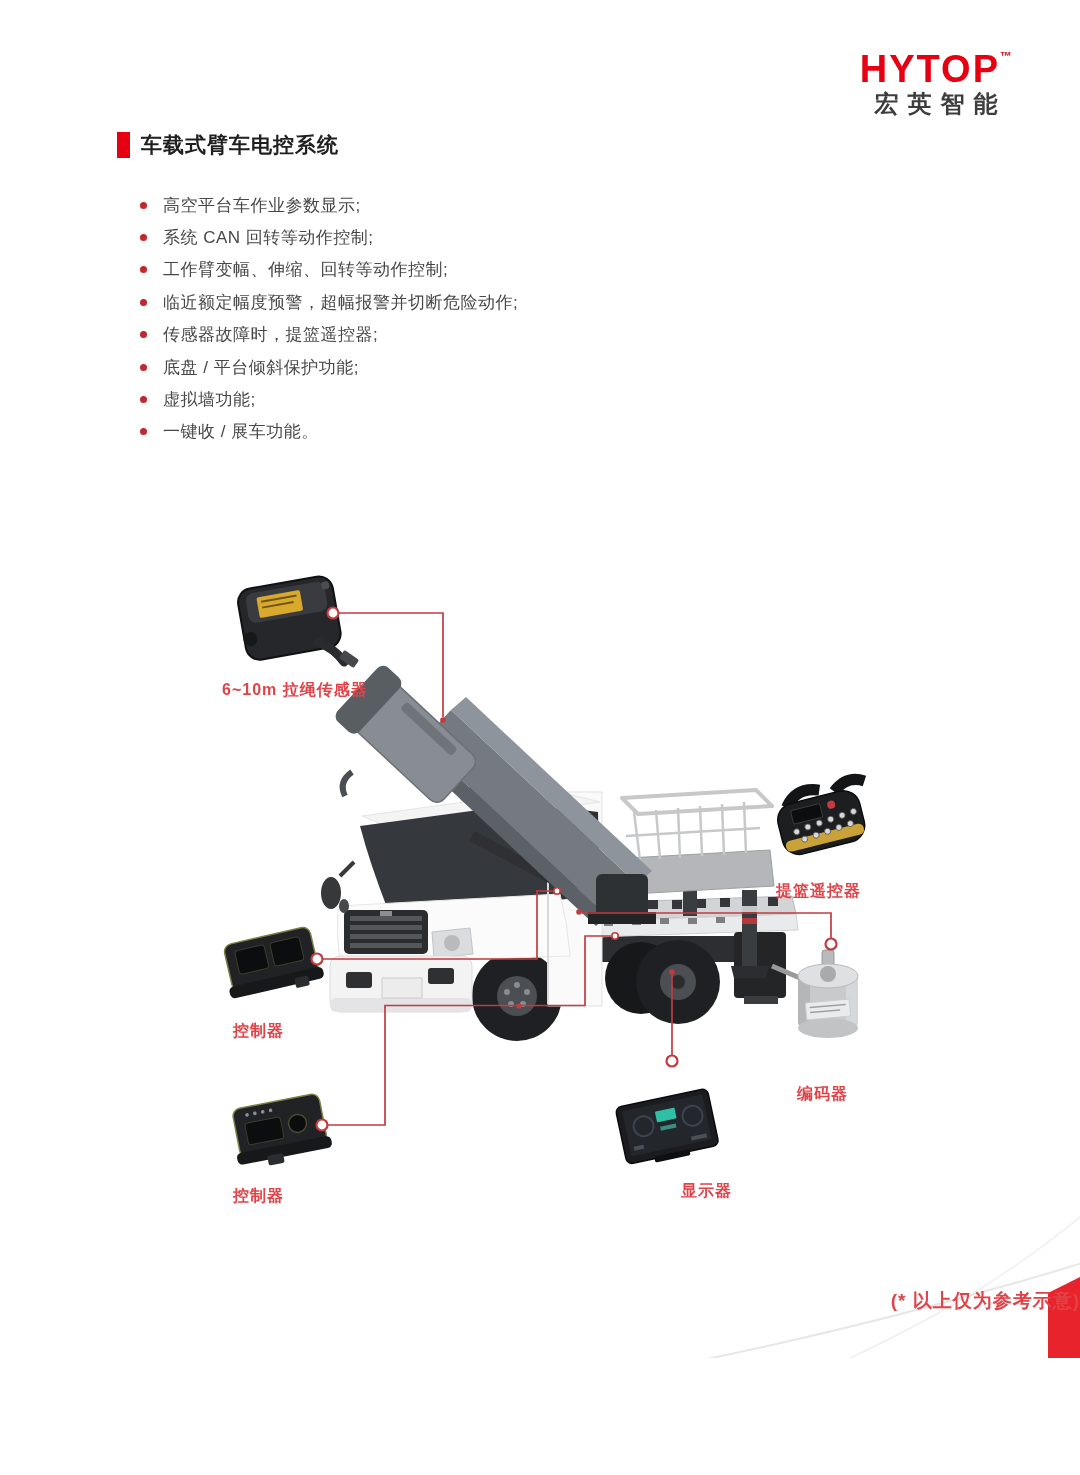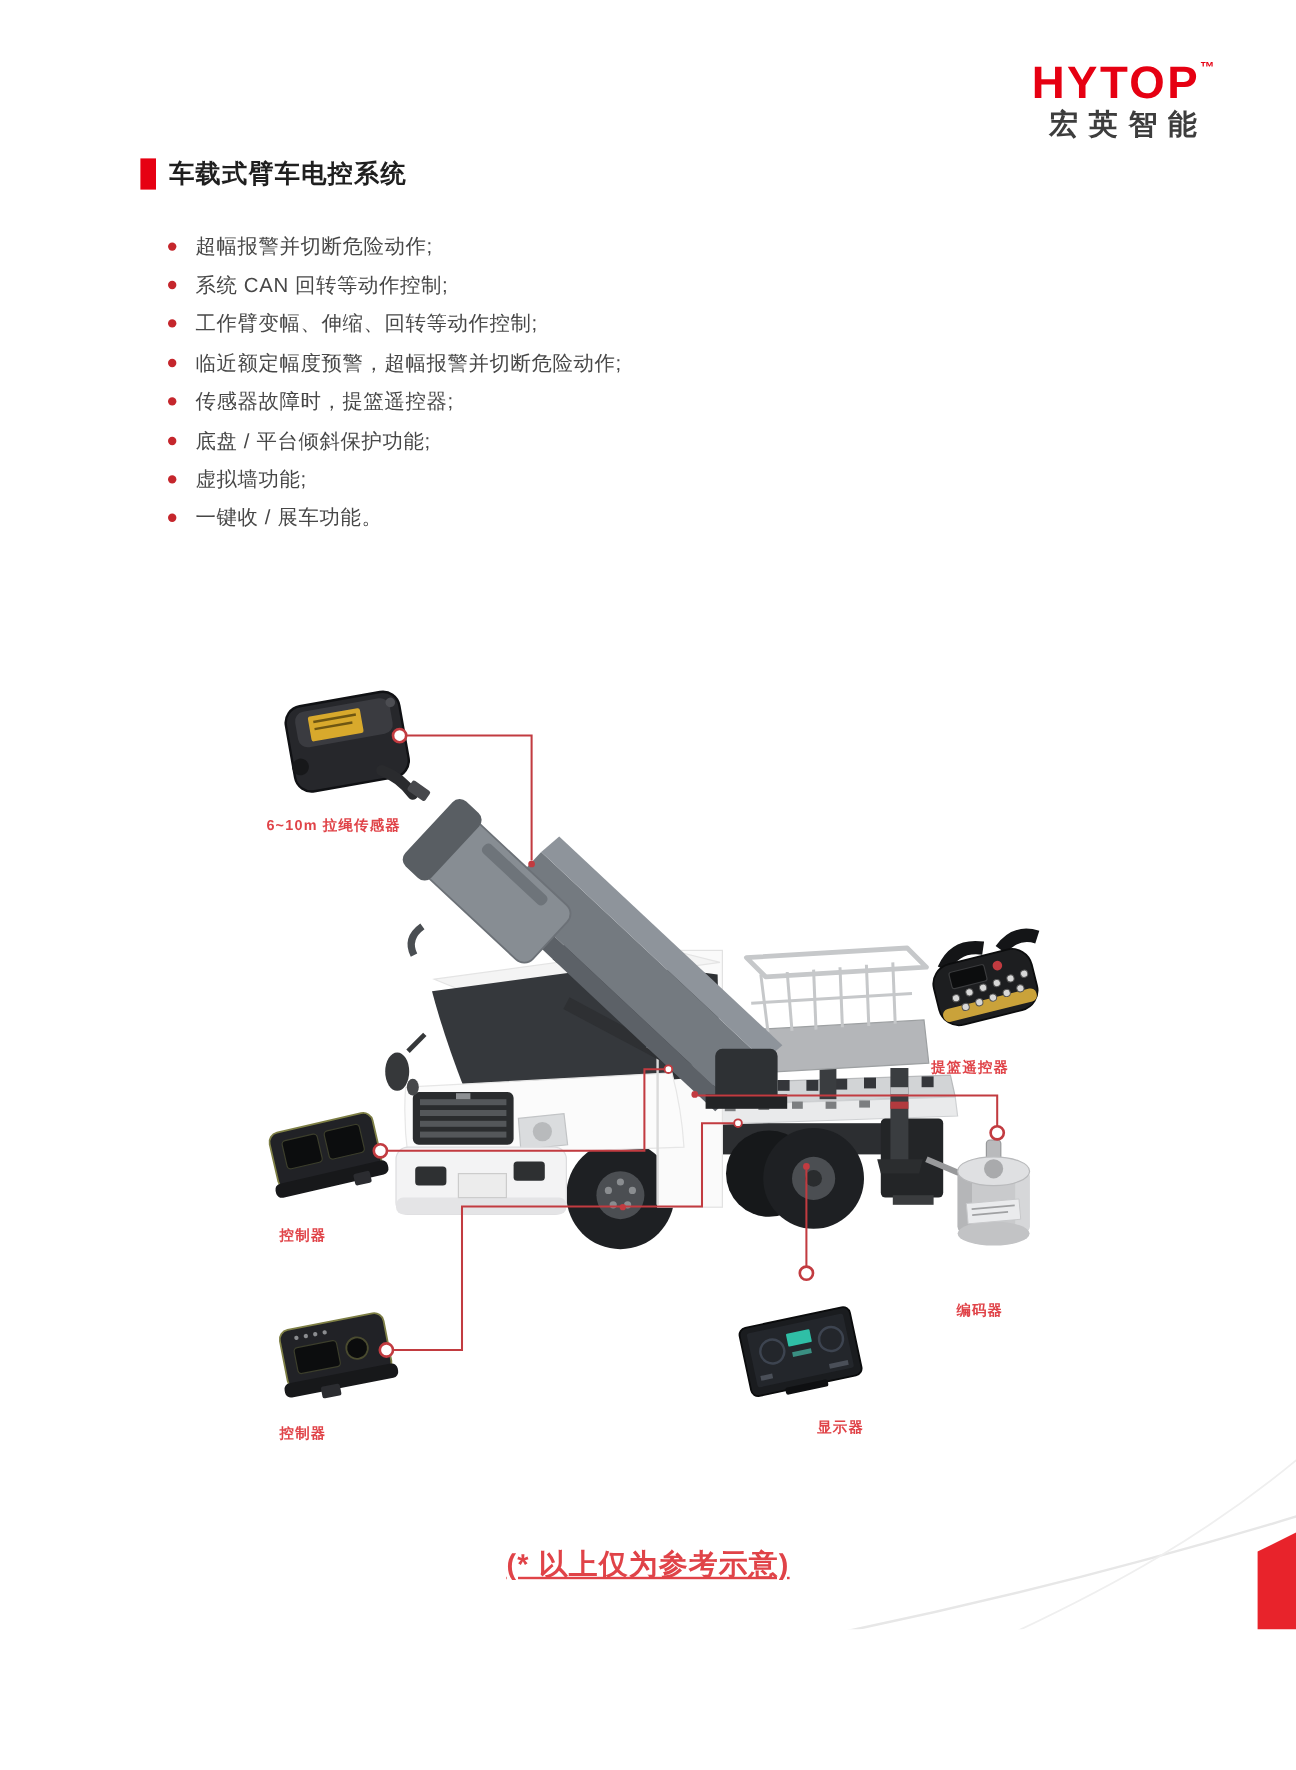--- a/index.html
+++ b/index.html
@@ -31,29 +31,28 @@
   .features{position:absolute;left:140px;top:189px;margin:0;padding:0;list-style:none;}
   .features li{height:32.4px;display:flex;align-items:center;}
   .features .dot{
     width:7px;height:7px;border-radius:50%;
     background:var(--bullet_red,#c5262c);
     margin-right:16px;flex:0 0 auto;
   }
   .features .ftext{font-size:17px;color:var(--body_text,#474747);letter-spacing:0.5px;}
   
   .dlabel{
-    position:absolute;font-size:12px;font-weight:700;letter-spacing:1px;
+    position:absolute;font-size:16px;font-weight:700;letter-spacing:1px;
     color:var(--label_red,#e04348);white-space:nowrap;
   }
   
   .note{
-    position:absolute;left:0;right:0;top:1288px;text-align:center;
-    font-size:24px;font-weight:700;letter-spacing:1px;
+    position:absolute;left:0;right:0;top:1288px;text-align:right;
+    font-size:19px;font-weight:700;letter-spacing:1px;
     color:var(--label_red,#e23c40);
-    text-decoration:underline;
   }
   .overlay{position:absolute;left:0;top:0;}
 </style>
 </head>
 <body>
 
 <div class="page">
 
   <div class="logo">
     <div>
@@ -63,21 +62,21 @@
   </div>
 
   <div class="title-row">
     <span class="title-bar"></span>
     <h1 class="title-text">车载式臂车电控系统</h1>
   </div>
 
   <ul class="features">
     <li>
         <span class="dot"></span>
-        <span class="ftext">超幅报警并切断危险动作;</span>
+        <span class="ftext">高空平台车作业参数显示;</span>
       </li>
     <li>
         <span class="dot"></span>
         <span class="ftext">系统 CAN 回转等动作控制;</span>
       </li>
     <li>
         <span class="dot"></span>
         <span class="ftext">工作臂变幅、伸缩、回转等动作控制;</span>
       </li>
     <li>

